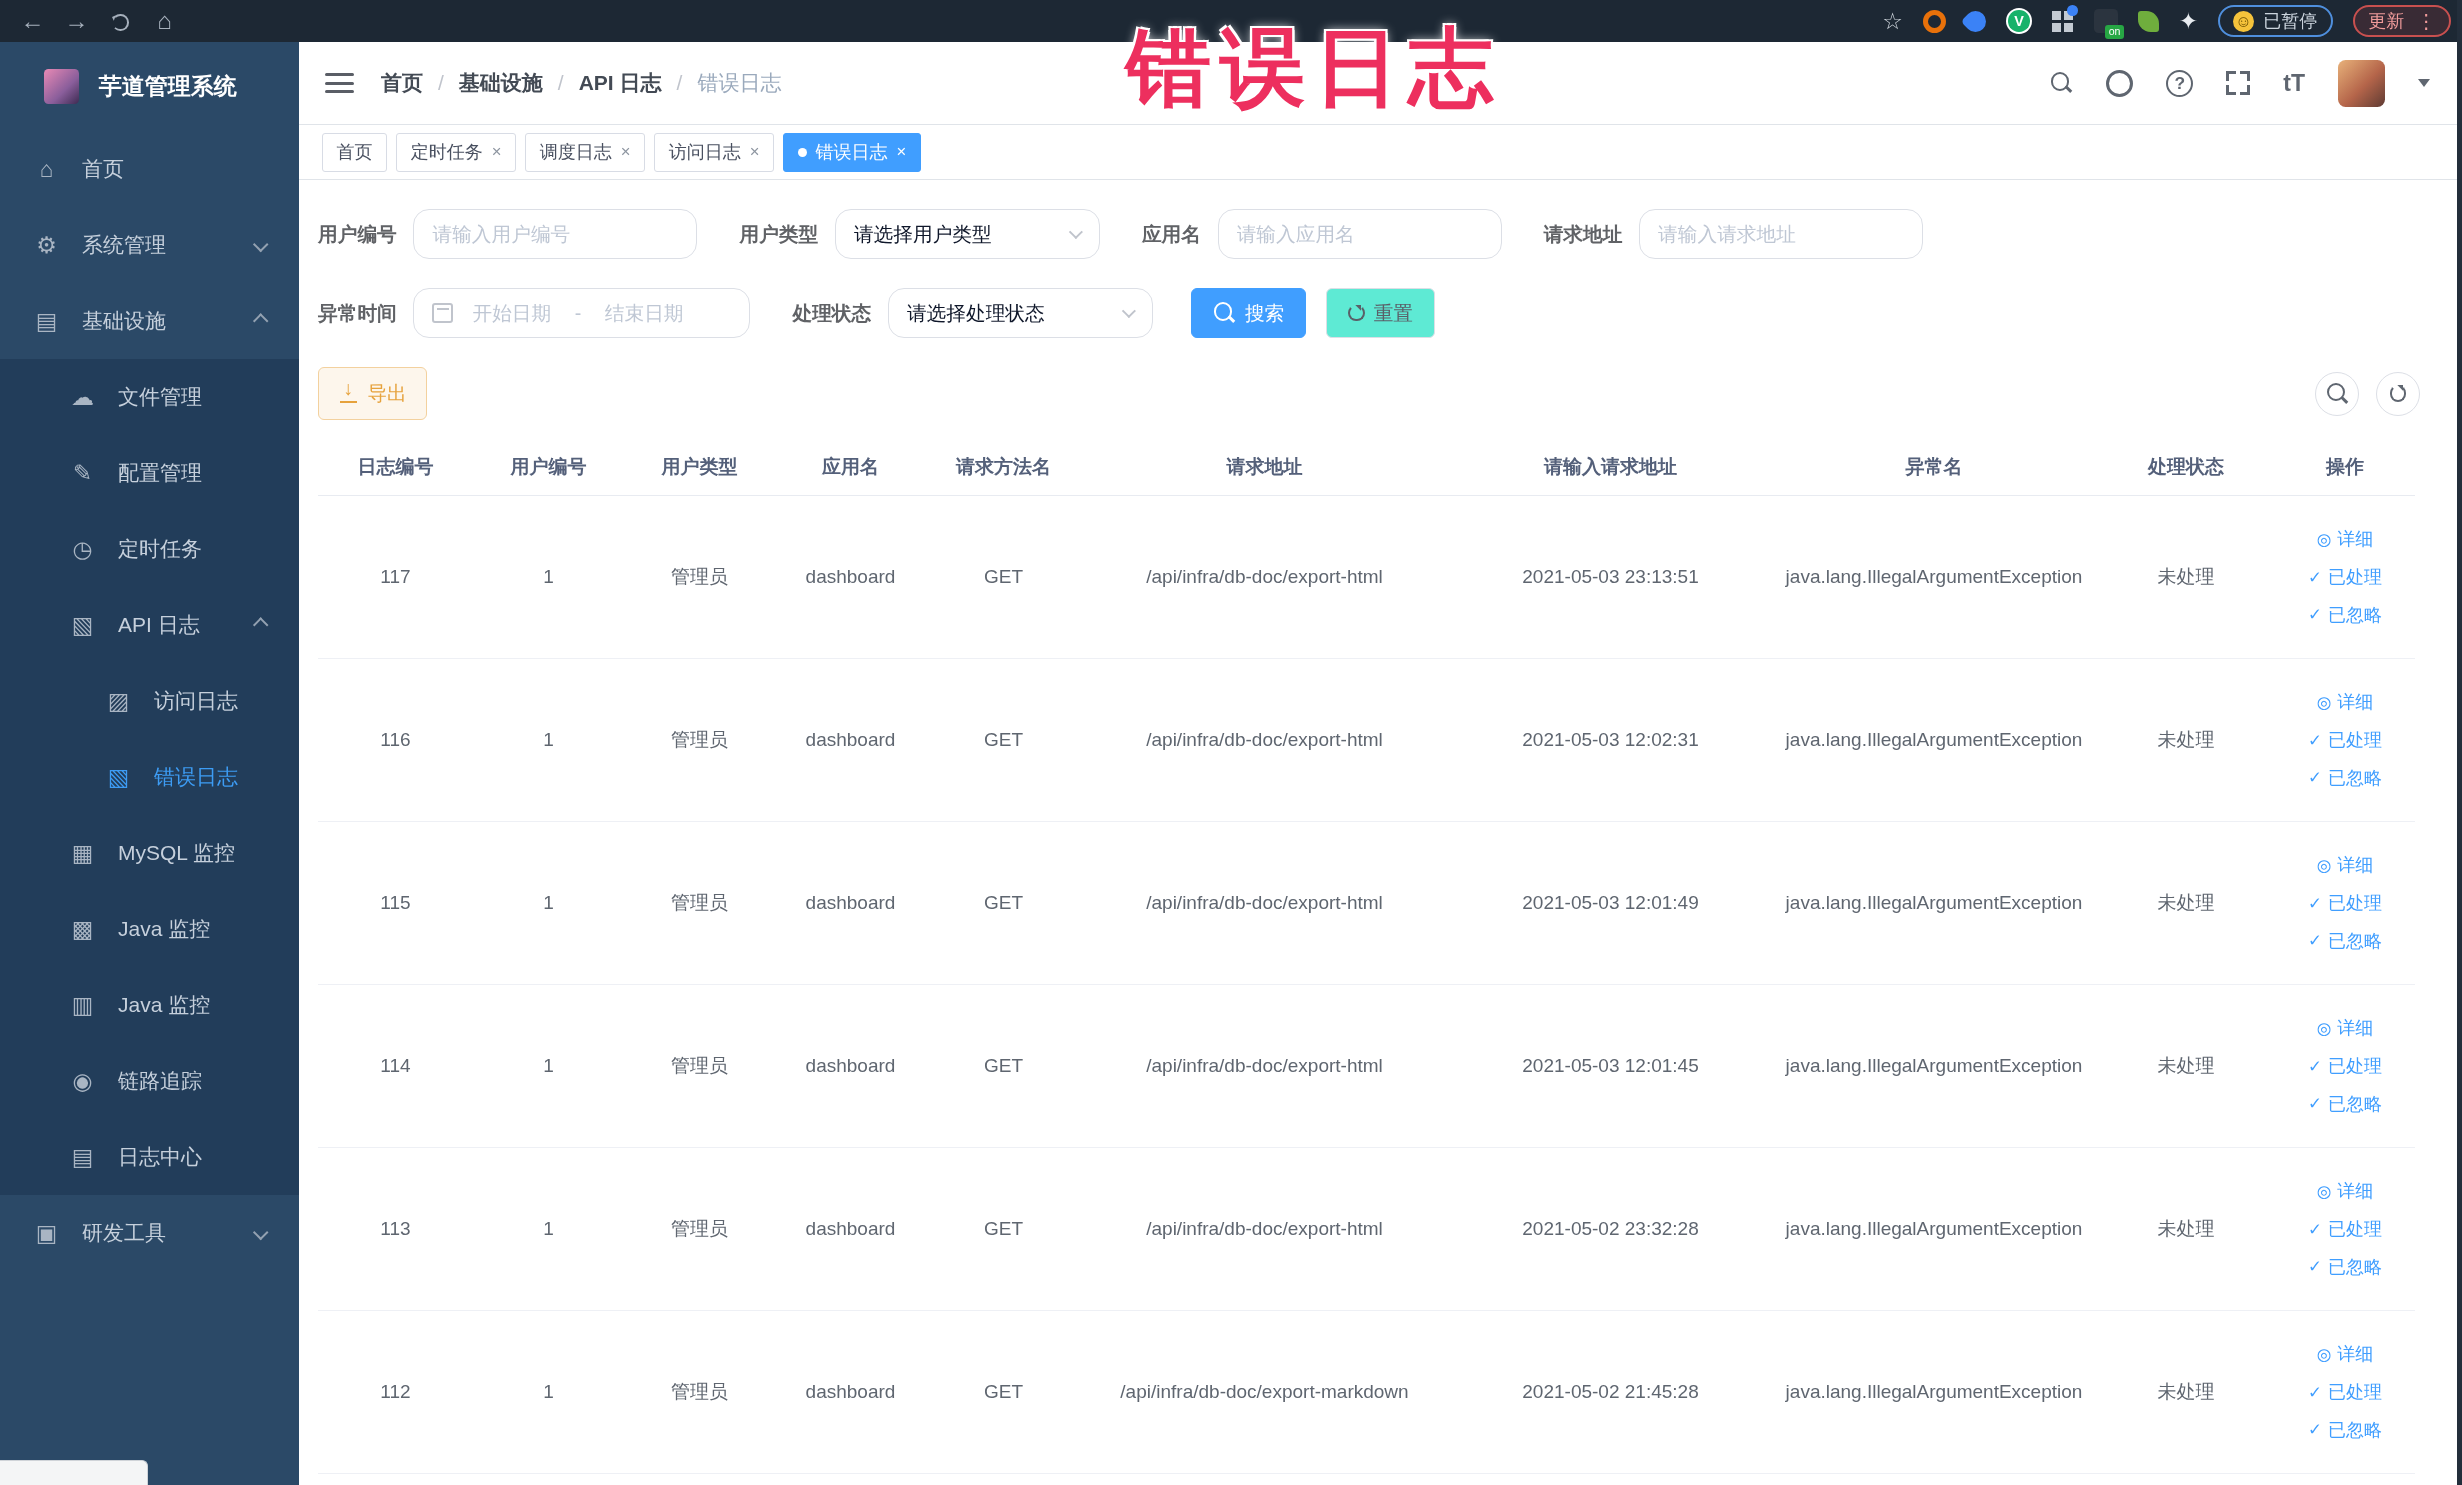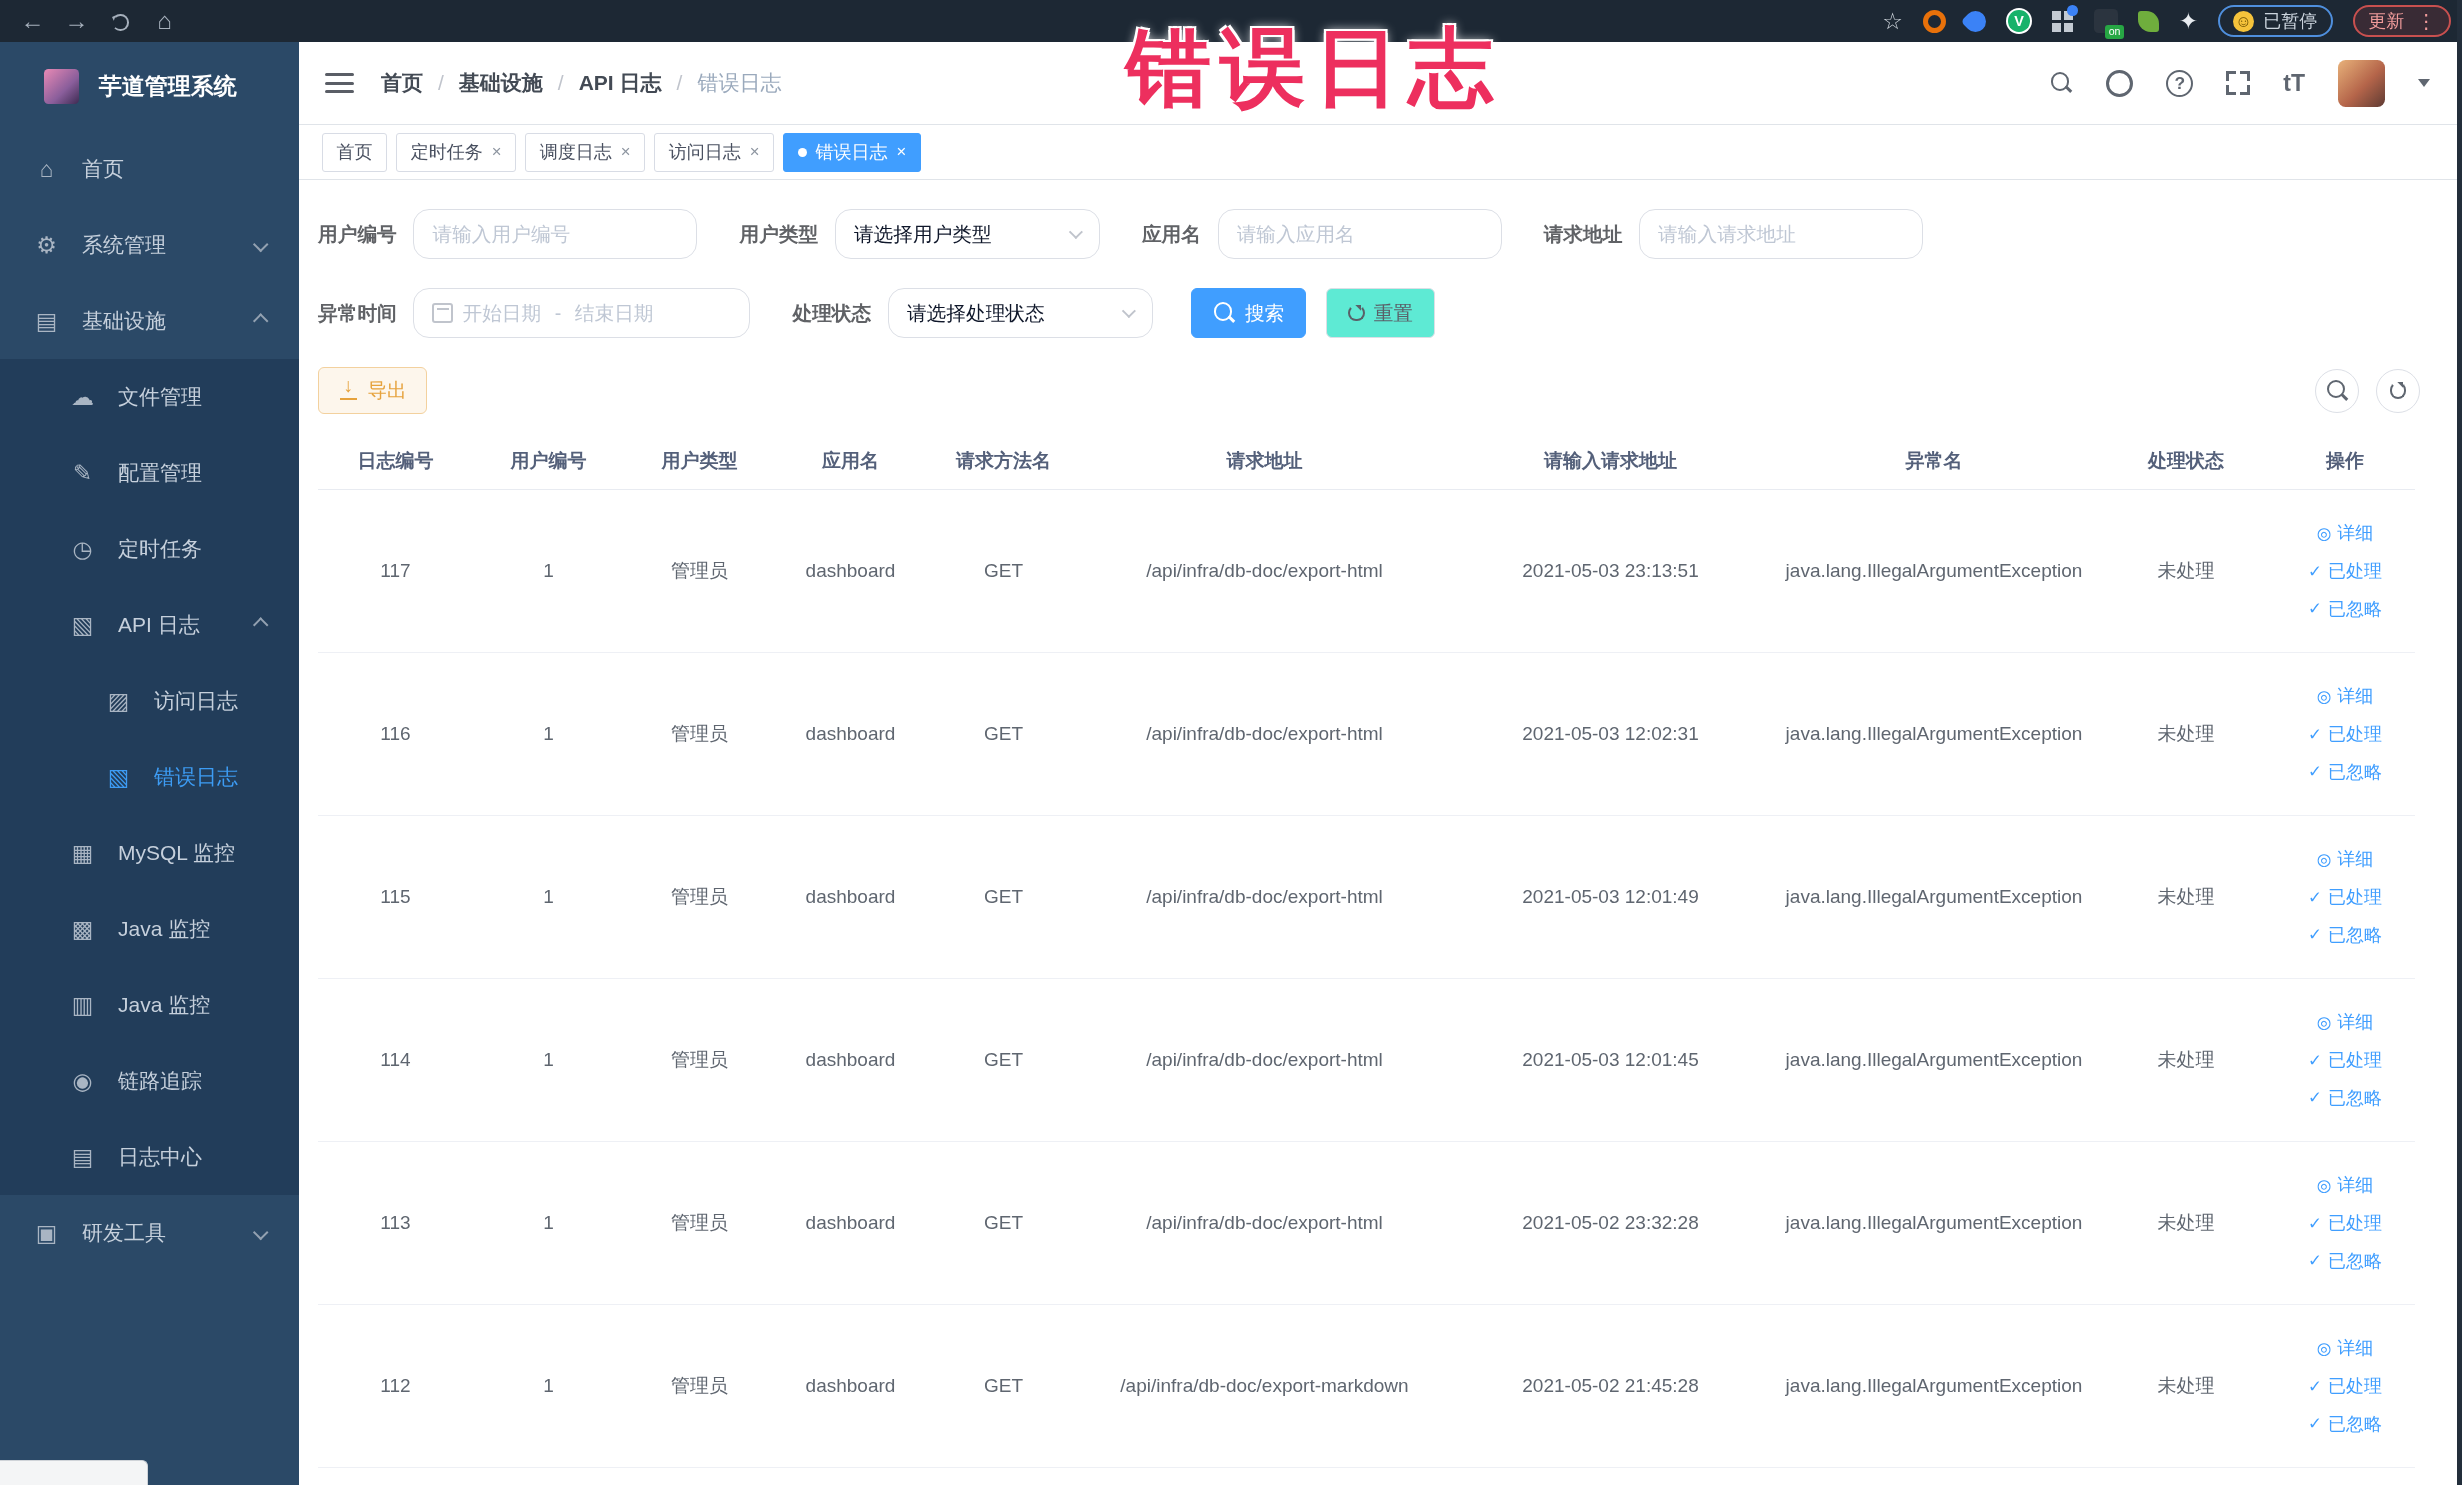--- a/index.html
+++ b/index.html
@@ -86,30 +86,30 @@
 
   .content{flex:1;padding:29px 42px 0 19px;overflow:hidden}
   .frow{display:flex;align-items:center;margin-bottom:29px}
   .flabel{font-size:19.7px;font-weight:700;color:#606266;margin-right:16.7px;white-space:nowrap}
   .ibox{height:50px;border:1.5px solid #dcdfe6;border-radius:16px;background:#fff;font-size:19.7px;color:#606266;padding:0 18px}
   input.ibox{width:284px;outline:none}
   input.ibox::placeholder{color:#bfc7d4}
   .select{width:265px;display:flex;align-items:center;justify-content:space-between;cursor:pointer}
   .select .ph{color:#0f172a}
   .sel-caret{width:9.8px;height:9.8px;border-right:2.3px solid #c0c4cc;border-bottom:2.3px solid #c0c4cc;transform:rotate(45deg);margin-top:-4.5px}
-  .daterange{width:337px;display:flex;align-items:center;gap:9px}
+  .daterange{width:337px;display:flex;align-items:center;gap:19px}
   .daterange .ph{color:#bfc7d4;font-size:19.7px}
   .daterange .sep{color:#bfc7d4;margin:0 4.5px}
   .i-cal{width:21px;height:19.7px;border:2.3px solid #c0c4cc;border-radius:3px;position:relative;flex:0 0 auto}
   .i-cal::before{content:"";position:absolute;left:2.3px;right:2.3px;top:3px;height:2.3px;background:#c0c4cc}
   .gap55{width:42px;flex:0 0 auto}
   .btn{height:50px;display:inline-flex;align-items:center;gap:9px;border-radius:6px;font-size:19.7px;padding:0 21px;cursor:pointer;border:1.5px solid transparent;white-space:nowrap}
   .btn-primary{background:#409eff;border-color:#409eff;color:#fff;margin-left:38px}
   .btn-plain{background:#5eead4;border-color:#dcdfe6;color:#5a6068;margin-left:19.7px}
-  .btn-export{height:47px;background:#fdf6ec;border-color:#f3d19e;color:#e6a23c;padding:0 19.7px}
+  .btn-export{height:53px;background:#fdf6ec;border-color:#f3d19e;color:#e6a23c;padding:0 19.7px}
   .i-refresh{display:inline-block;width:16.7px;height:16.7px;border:2.3px solid currentColor;border-radius:50%;border-top-color:transparent;position:relative}
   .i-refresh::after{content:"";position:absolute;top:-6px;right:-2.3px;border:4.5px solid transparent;border-bottom-color:currentColor;transform:rotate(45deg)}
   .i-down{position:relative;width:19.7px;height:19.7px;display:inline-block}
   .i-down::before{content:"\2193";position:absolute;left:50%;transform:translateX(-50%);top:-4.5px;font-size:19.7px;line-height:19.7px}
   .i-down::after{content:"";position:absolute;bottom:0;left:1.5px;right:1.5px;height:2.3px;background:currentColor}
   .toolbar{display:flex;align-items:center;margin:1.5px 0 18px}
   .toolbar .spacer{flex:1}
   .circle-btn{width:44px;height:44px;border-radius:50%;border:1.5px solid #dcdfe6;background:#fff;color:#5f6670;display:inline-flex;align-items:center;justify-content:center;margin-left:16.7px;cursor:pointer}
 
   

